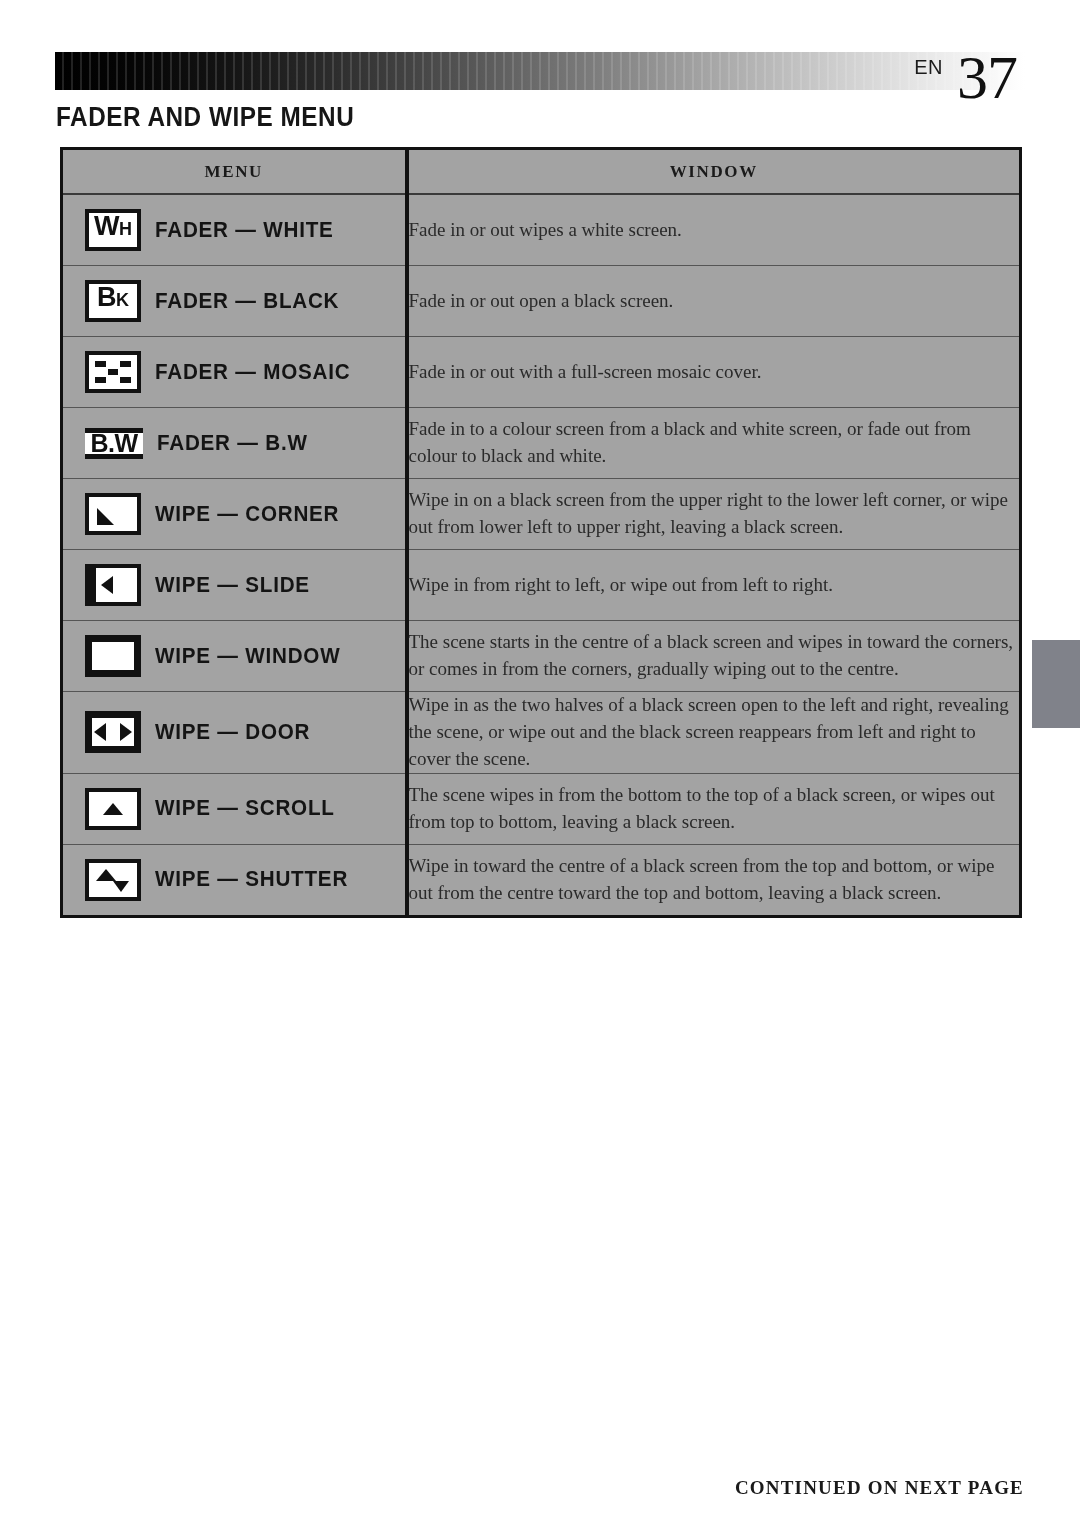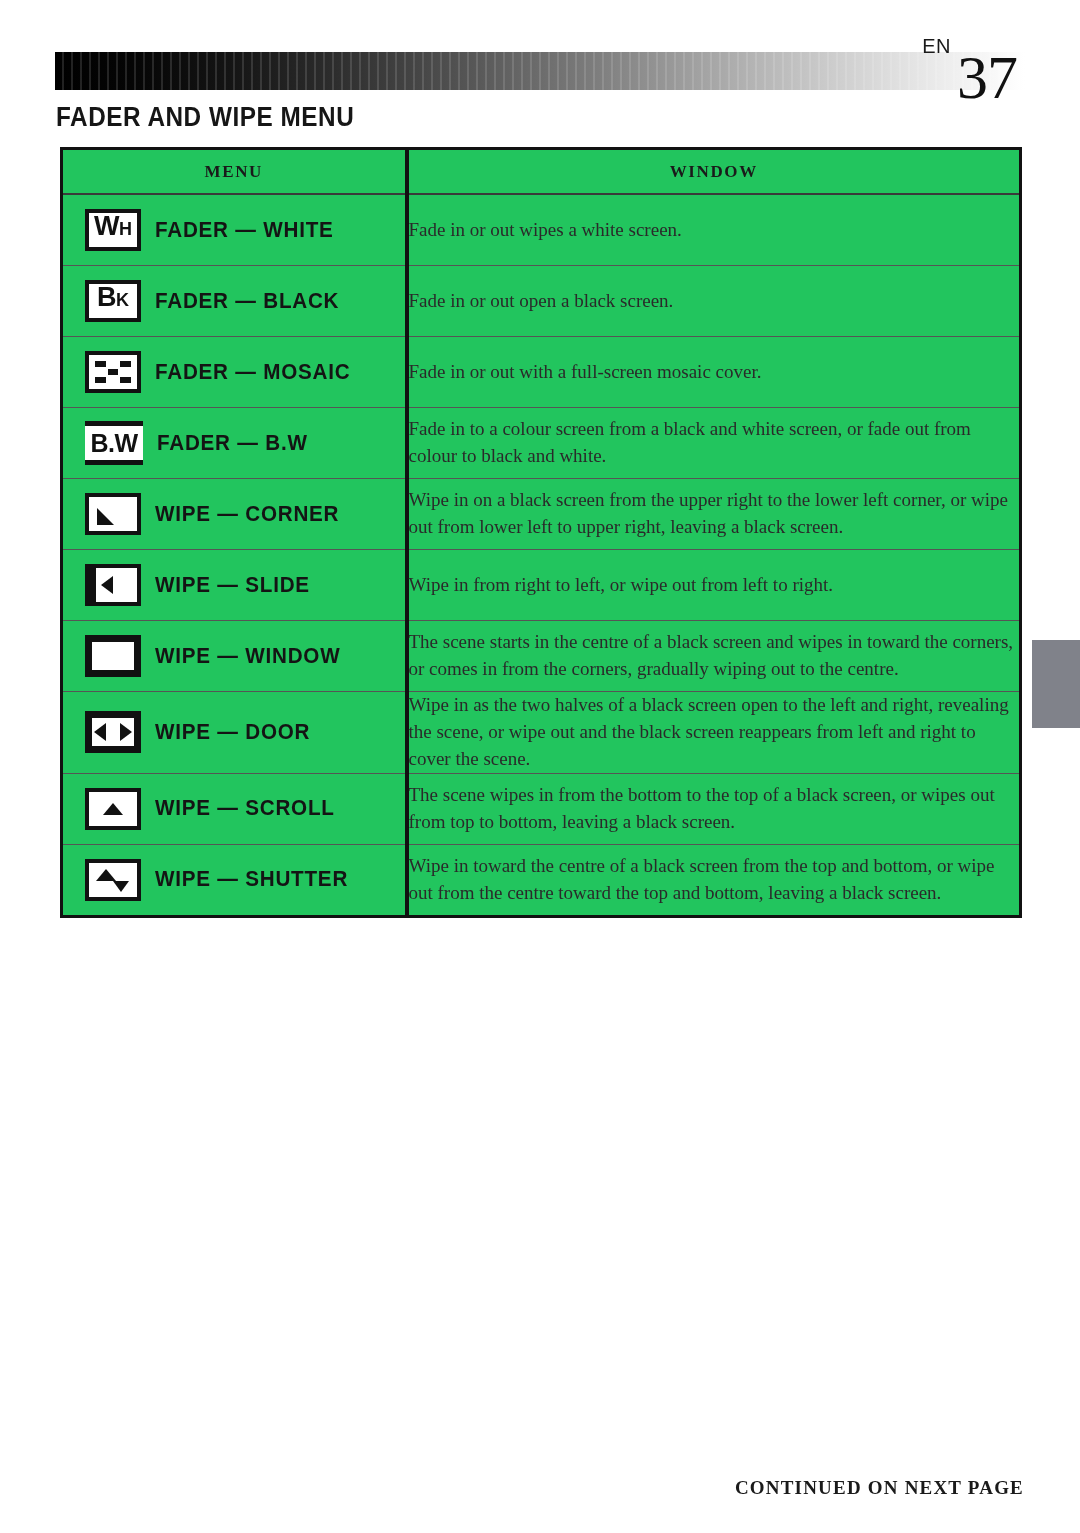--- a/index.html
+++ b/index.html
@@ -41,22 +41,22 @@
       rgba(255,255,255,0.13) 7px,
       rgba(255,255,255,0.13) 9px);
     mix-blend-mode: screen;
   }
   .page-num-wrap {
     position: absolute;
     right: 8px;
     top: 50%;
     transform: translateY(-50%);
     display: flex;
-    align-items: flex-start;
-    gap: 6px;
+    align-items: center;
+    gap: 14px;
     line-height: 1;
   }
   .page-en {
     font-family: "Liberation Sans", sans-serif;
     font-size: 20px;
     font-weight: 400;
     letter-spacing: 0.5px;
     color: #1a1a1a;
     position: relative;
     top: -4px;
@@ -88,21 +88,21 @@
 
   
   .menu-table {
     position: absolute;
     left: 60px;
     top: 147px;
     width: 962px;
     border-collapse: collapse;
     border: 3px solid #111111;
     table-layout: fixed;
-    background: #22c55e;
+    background: #a3a3a3;
   }
   .menu-table col.c-menu { width: 345px; }
   .menu-table col.c-effect { width: auto; }
 
   .menu-table th, .menu-table td {
     vertical-align: middle;
     padding: 0;
   }
   .menu-table th {
     border-bottom: 2px solid #3a3a3a;
@@ -179,21 +179,21 @@
     font-weight: bold;
     color: #111111;
     line-height: 1;
   }
   .icon-text .big { font-size: 27px; letter-spacing: -0.5px; }
   .icon-text .small { font-size: 18px; }
 
   
   .icon-bw {
     width: 58px;
-    height: 44px;
+    height: 31px;
     border-top: 5px solid #111111;
     border-bottom: 5px solid #111111;
     display: flex;
     align-items: center;
     justify-content: center;
     font-family: "Liberation Sans", sans-serif;
     font-weight: bold;
     font-size: 25px;
     letter-spacing: -0.5px;
     color: #111111;

